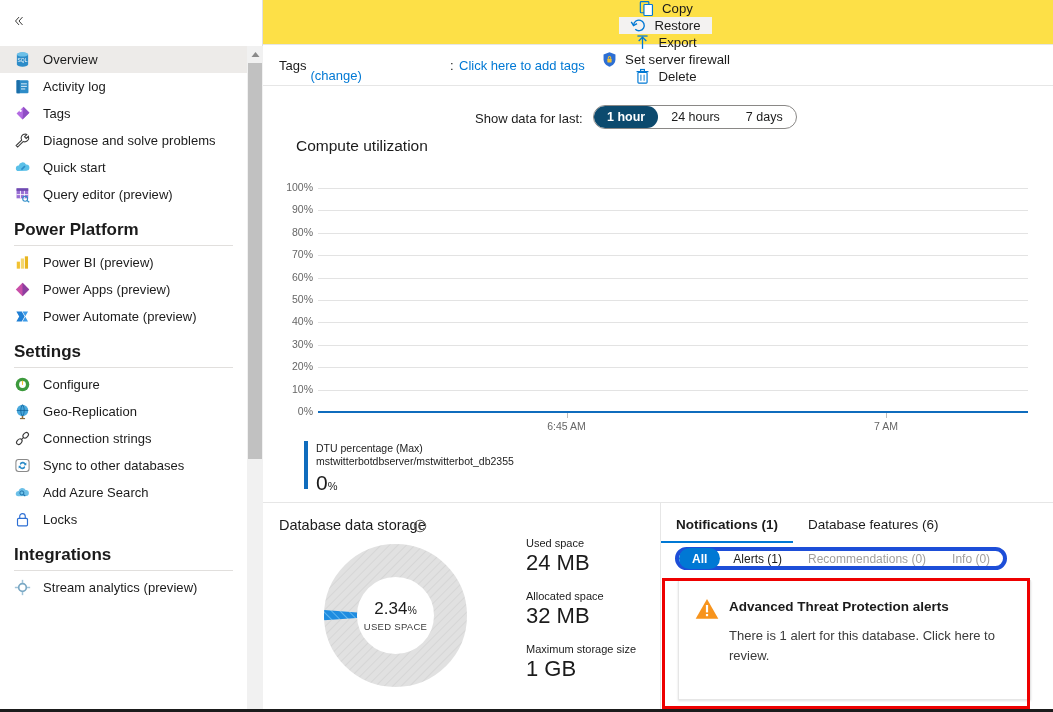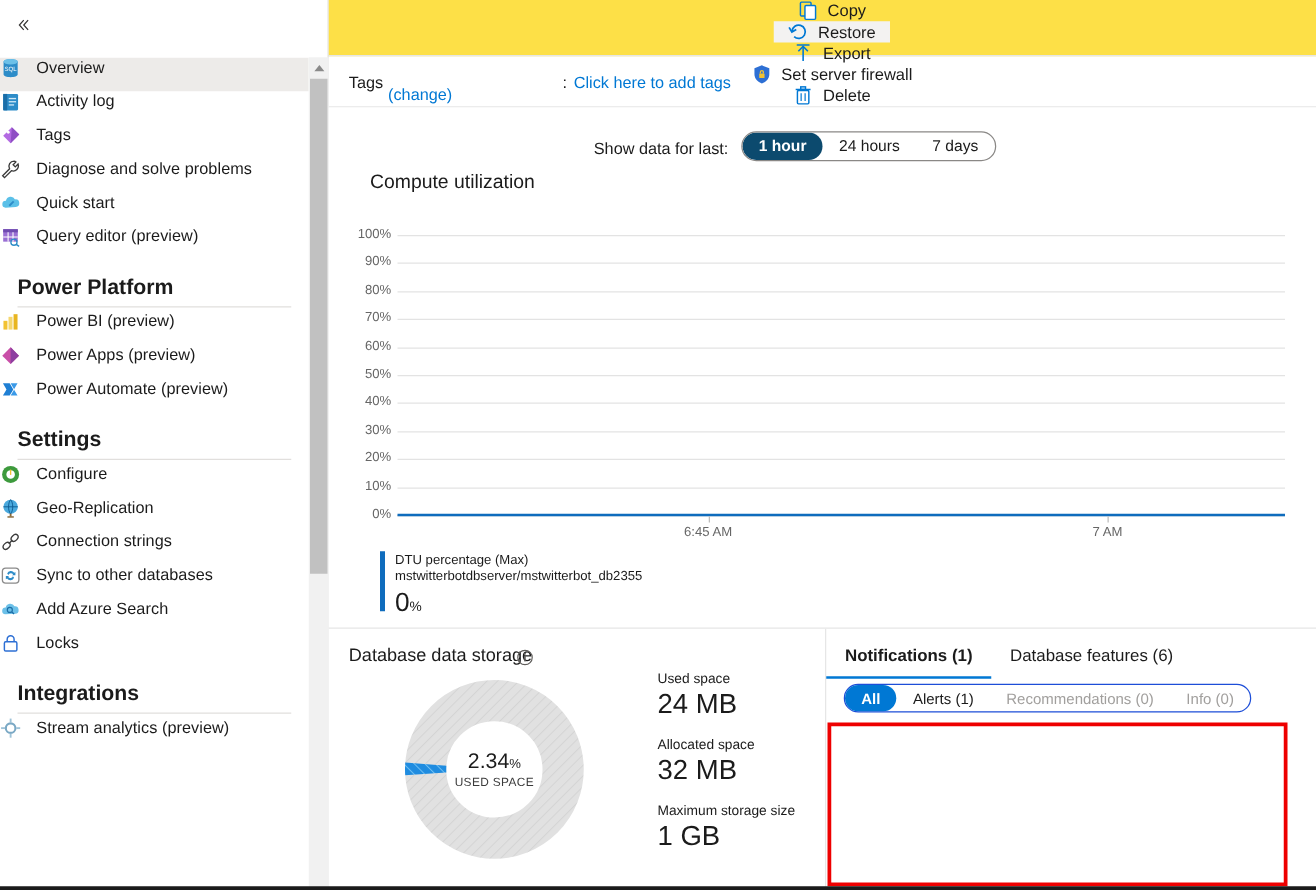--- a/index.html
+++ b/index.html
@@ -29,21 +29,21 @@
   }
   #search-box .mag { flex:0 0 auto; }
   #search-text { font-size:12.5px; color:#605e5c; letter-spacing:.1px; }
   #collapse-btn {
     margin-left:9px; width:20px; height:20px; color:#323130;
     font-size:15px; line-height:20px; text-align:center; cursor:pointer;
   }
 
   #nav { position:absolute; left:0; top:46px; width:247px; height:666px; overflow:hidden; }
   .nav-item {
-    height:27px; display:flex; align-items:flex-start; gap:12px;
+    height:27px; display:flex; align-items:center; padding-left:14px; gap:12px;
     cursor:pointer; font-size:13px; color:#1b1b1b;
   }
   .nav-item.selected { background:#edebe9; }
   .nav-item .ico { width:17px; height:17px; flex:0 0 17px; display:flex; align-items:center; justify-content:center; }
   .nav-label { white-space:nowrap; letter-spacing:.05px; }
   .nav-group {
     padding-left:14px; padding-right:14px; padding-top:12px;
   }
   .nav-group-title { font-size:17px; font-weight:bold; color:#1b1b1b; padding-bottom:5px; }
   .nav-group-rule { height:1px; background:#e1dfdd; margin-bottom:3px; }
@@ -157,21 +157,21 @@
 
   
   #notif-card { position:absolute; left:398px; top:417px; width:392px; height:209px; }
   #notif-tabs { position:absolute; left:0; top:0; display:flex; gap:0; }
   .ntab {
     padding:14px 15px 9px 15px; font-size:13.5px; color:#1b1b1b; cursor:pointer; white-space:nowrap;
   }
   .ntab.on { font-weight:bold; border-bottom:2px solid #0078d4; }
   #filter-pills {
     position:absolute; left:14px; top:44px; height:23px;
-    border:1px solid #1d4ed8; border-radius:12px; display:flex; align-items:center; background:#fff;
+    border:4px solid #1d4ed8; border-radius:12px; display:flex; align-items:center; background:#fff;
   }
   .fpill { height:21px; display:flex; align-items:center; padding:0 13px; font-size:12px; color:#1b1b1b; cursor:pointer; border-radius:11px; white-space:nowrap; }
   .fpill.on { background:#0078d4; color:#fff; font-weight:bold; }
   .fpill.dim { color:#a19f9d; }
 
   #alert-box {
     position:absolute; left:17px; top:77px; width:353px; height:120px;
     background:#fff; border:1px solid #e6e6e6;
     box-shadow:0 1px 2px rgba(0,0,0,0.12);
   }
@@ -587,17 +587,28 @@
           <span>Alerts (1)</span>
         </div>
         <div class="fpill dim">
           <span>Recommendations (0)</span>
         </div>
         <div class="fpill dim">
           <span>Info (0)</span>
         </div>
       </div>
 
+    <div id="alert-box">
+      <div id="alert-warn">
+        <svg width="24" height="22" viewBox="0 0 24 22">
+            <polygon points="12,1 23.3,20.7 0.7,20.7" fill="#f7941d"></polygon>
+            <rect x="10.9" y="7" width="2.2" height="7.4" fill="#fff"></rect>
+            <rect x="10.9" y="16" width="2.2" height="2.2" fill="#fff"></rect>
+          </svg>
+      </div>
+      <div id="alert-title">Advanced Threat Protection alerts</div>
+      <div id="alert-body">There is 1 alert for this database. Click here to review.</div>
+    </div>
   </div>
 </div>
 
 <div id="red-box"></div>
 <div id="bottom-strip"></div>
 
 </body></html>

